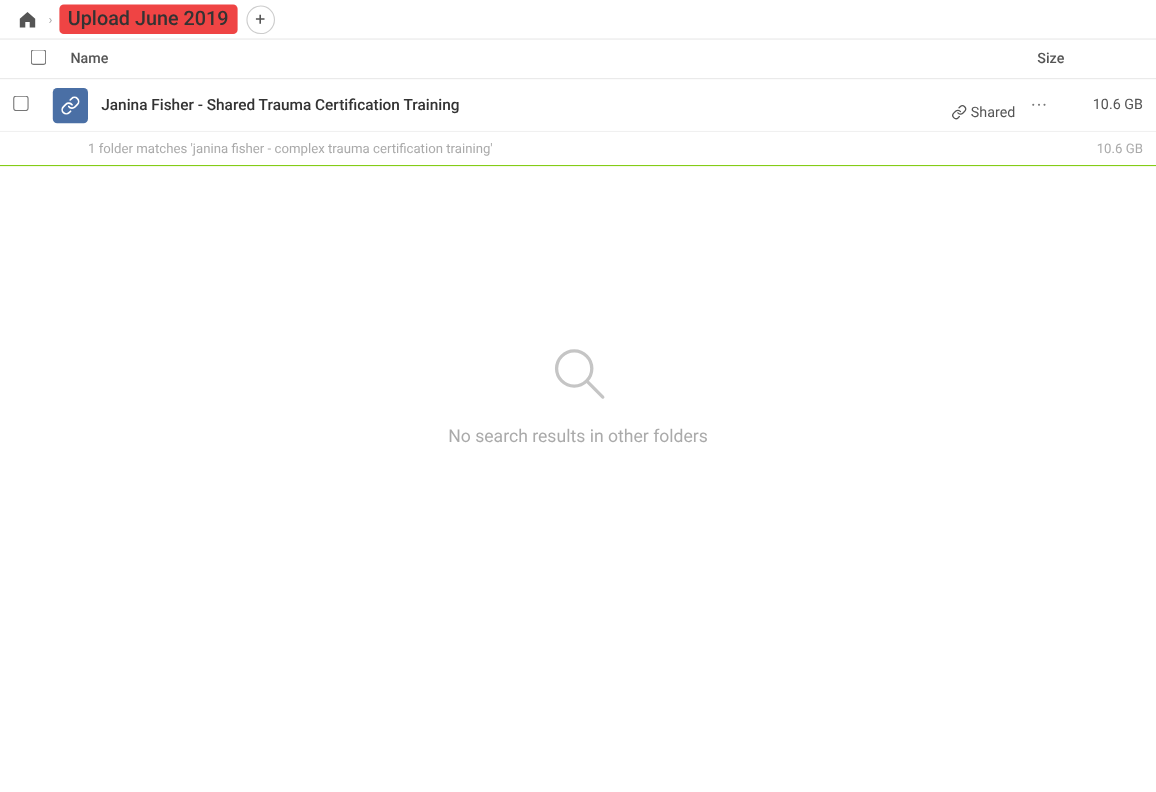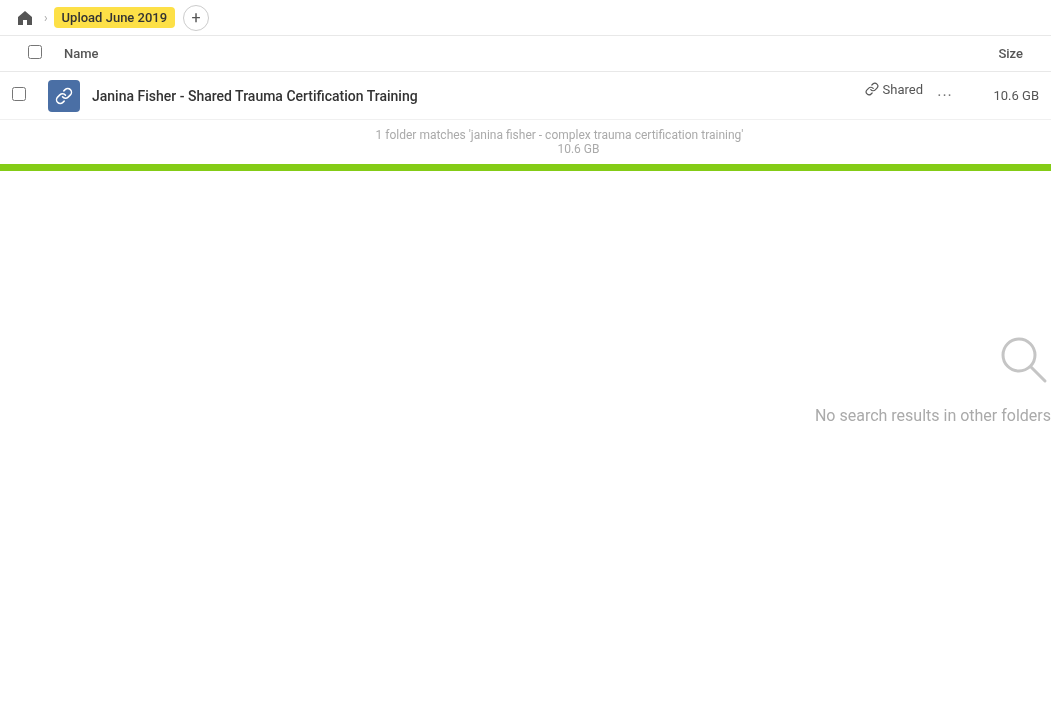--- a/index.html
+++ b/index.html
@@ -47,25 +47,25 @@
       color: #aaa;
       font-size: 12px;
       margin: 0 2px;
     }
 
     .breadcrumb-item {
       display: flex;
       align-items: flex-start;
       padding: 3px 8px;
       border-radius: 4px;
-      font-size: 13px;
+      font-size: 18px;
       font-weight: 500;
       color: #333;
       cursor: pointer;
-      background: #fde047;
+      background: #ef4444;
     }
 
     .breadcrumb-add {
       display: flex;
       align-items: center;
       justify-content: center;
       width: 26px;
       height: 26px;
       border: 1px solid #ccc;
       border-radius: 50%;
@@ -94,21 +94,21 @@
       font-size: 13px;
       color: #555;
       font-weight: 500;
     }
 
     .table-header-size {
       font-size: 13px;
       color: #555;
       font-weight: 500;
       width: 80px;
-      text-align: right;
+      text-align: left;
     }
 
     
     .file-row {
       display: flex;
       align-items: center;
       padding: 0 12px;
       height: 48px;
       border-bottom: 1px solid #f0f0f0;
       cursor: pointer;
@@ -146,21 +146,21 @@
 
     .file-name {
       flex: 1;
       font-size: 14px;
       color: #333;
       font-weight: 500;
     }
 
     .file-actions {
       display: flex;
-      align-items: flex-start;
+      align-items: flex-end;
       gap: 8px;
     }
 
     .shared-badge {
       display: flex;
       align-items: center;
       gap: 4px;
       font-size: 13px;
       color: #555;
     }
@@ -190,42 +190,41 @@
       color: #555;
       width: 80px;
       text-align: right;
     }
 
     
     .match-info-row {
       display: flex;
       align-items: center;
       padding: 8px 12px 8px 80px;
-      border-bottom: 7px solid #84cc16;
-      flex-direction: column;
+      border-bottom: 1px solid #84cc16;
     }
 
     .match-info-text {
       flex: 1;
       font-size: 12px;
       color: #aaa;
     }
 
     .match-info-size {
       font-size: 12px;
       color: #aaa;
       width: 80px;
       text-align: right;
     }
 
     
     .empty-state {
       display: flex;
       flex-direction: column;
-      align-items: flex-end;
+      align-items: center;
       justify-content: center;
       margin-top: 160px;
       gap: 16px;
     }
 
     .empty-state-icon {
       color: #c5c5c5;
     }
 
     .empty-state-icon svg {

